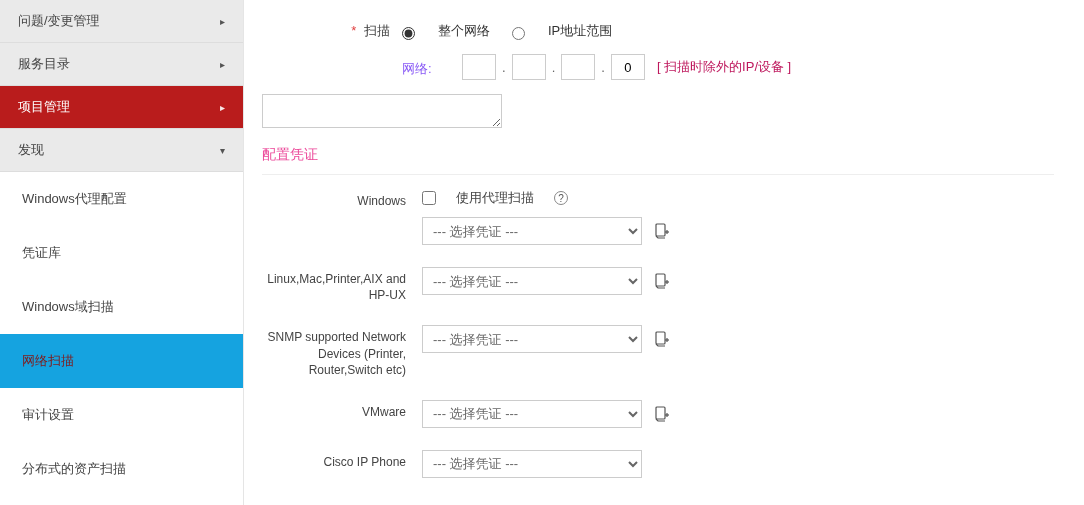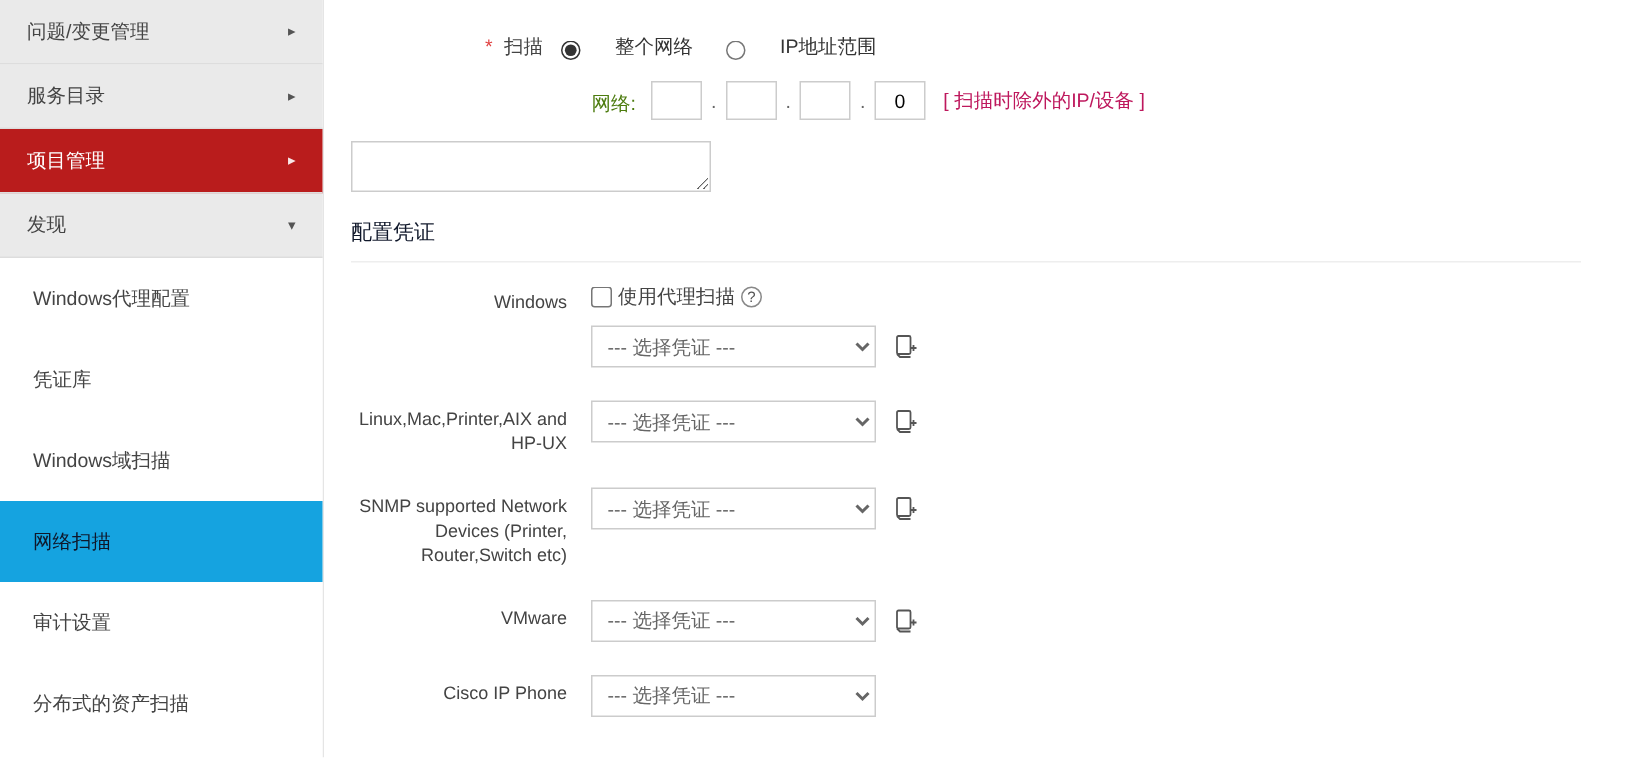--- a/index.html
+++ b/index.html
@@ -1,54 +1,54 @@
 <!DOCTYPE html>
 <html><head>
 <meta charset="utf-8">
 <style>
   * { box-sizing: border-box; margin: 0; padding: 0; }
   body { font-family: -apple-system, "Segoe UI", Arial, sans-serif; font-size: 13px; color: #333; background: #fff; }
   .app { display: flex; width: 1084px; height: 505px; overflow: hidden; }
 
   
-  .sidebar { width: 216px; background: #fff; border-right: 1px solid #e5e5e5; display: flex; flex-direction: column; justify-content: space-between; }
+  .sidebar { width: 244px; background: #fff; border-right: 1px solid #e5e5e5; display: flex; flex-direction: column; justify-content: space-between; }
   .side-group { display: flex; align-items: center; justify-content: space-between; padding: 12px 18px; background: #eaeaea; border-bottom: 1px solid #ddd; cursor: pointer; color: #444; }
   .side-group.active { background: #b91c1c; color: #fff; }
   .side-group .chev { font-size: 10px; color: inherit; opacity: 0.9; }
   .side-item { padding: 18px 22px; background: #fff; color: #444; cursor: pointer; }
-  .side-item.active { background: #15a3e0; color: #0f172a; }
+  .side-item.active { background: #15a3e0; color: #7f1d1d; }
 
   
   .main { flex: 1; padding: 18px 30px 0 18px; overflow-y: auto; }
   .form-row { display: flex; align-items: flex-start; margin-bottom: 14px; }
   .form-row > label {
     width: 140px; min-width: 140px; text-align: right; padding-right: 12px; color: #444; padding-top: 4px;
   }
   .req { color: #e04040; margin-right: 4px; }
   .radio-wrap { display: flex; align-items: center; gap: 22px; padding-top: 4px; }
   .radio-wrap label { display: flex; align-items: flex-end; gap: 23px; cursor: pointer; }
   .radio-wrap input { accent-color: #333; }
 
-  .net-label { width: 50px; text-align: right; padding-top: 4px; color: #4d7c0f; margin-right: 10px; }
+  .net-label { width: 50px; text-align: left; padding-top: 4px; color: #8b5cf6; margin-right: 10px; }
   .octet { width: 34px; height: 26px; border: 1px solid #ccc; text-align: center; font-size: 13px; }
   .dot { margin: 0 6px; color: #666; }
   .linkish { color: #be185d; margin-left: 12px; cursor: pointer; }
 
   .desc-box { width: 240px; height: 34px; border: 1px solid #ccc; resize: both; padding: 4px 6px; font-family: inherit; font-size: 13px; }
 
-  .section-title { font-size: 14px; color: #0f172a; margin: 18px 0 14px 0; padding-bottom: 10px; border-bottom: 1px solid #eee; }
+  .section-title { font-size: 14px; color: #ec4899; margin: 18px 0 14px 0; padding-bottom: 10px; border-bottom: 1px solid #eee; }
 
   .cred-block { display: flex; align-items: flex-start; margin-bottom: 22px; }
   .cred-block .cred-label { width: 160px; min-width: 160px; text-align: right; padding-right: 16px; color: #444; font-size: 12px; line-height: 1.35; padding-top: 4px; }
   .cred-body { display: flex; flex-direction: column; gap: 10px; }
-  .cbrow { display: flex; align-items: center; gap: 4px; color: #444; }
+  .cbrow { display: flex; align-items: center; gap: 20px; color: #444; }
   .cbrow input { width: 14px; height: 14px; accent-color: #333; }
   .help-icon { width: 14px; height: 14px; border: 1px solid #888; border-radius: 50%; display: inline-flex; align-items: center; justify-content: center; font-size: 10px; color: #555; cursor: default; }
   .selrow { display: flex; align-items: center; gap: 12px; }
-  .cred-select { width: 190px; height: 28px; border: 1px solid #ccc; background: #fff; color: #666; padding: 0 6px; font-size: 13px; cursor: pointer; }
+  .cred-select { width: 220px; height: 28px; border: 1px solid #ccc; background: #fff; color: #666; padding: 0 6px; font-size: 13px; cursor: pointer; }
   .add-cred-icon { width: 16px; height: 16px; color: #555; cursor: pointer; display: inline-flex; }
   .add-cred-icon svg { width: 16px; height: 16px; }
 </style>
 </head>
 <body>
 
 <div class="app">
 
   <div class="sidebar">
     <div class="side-group">

